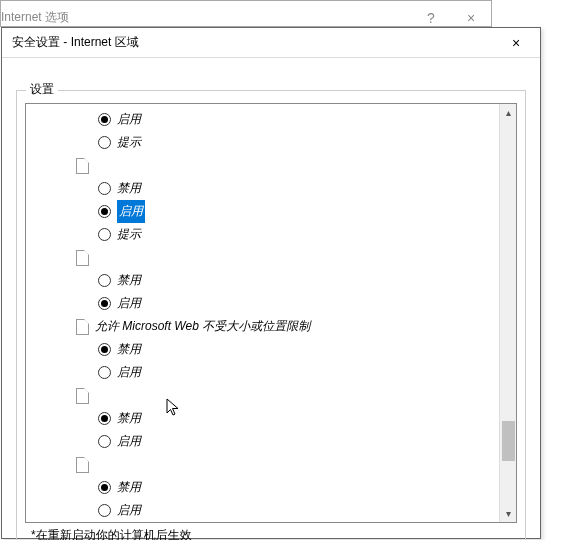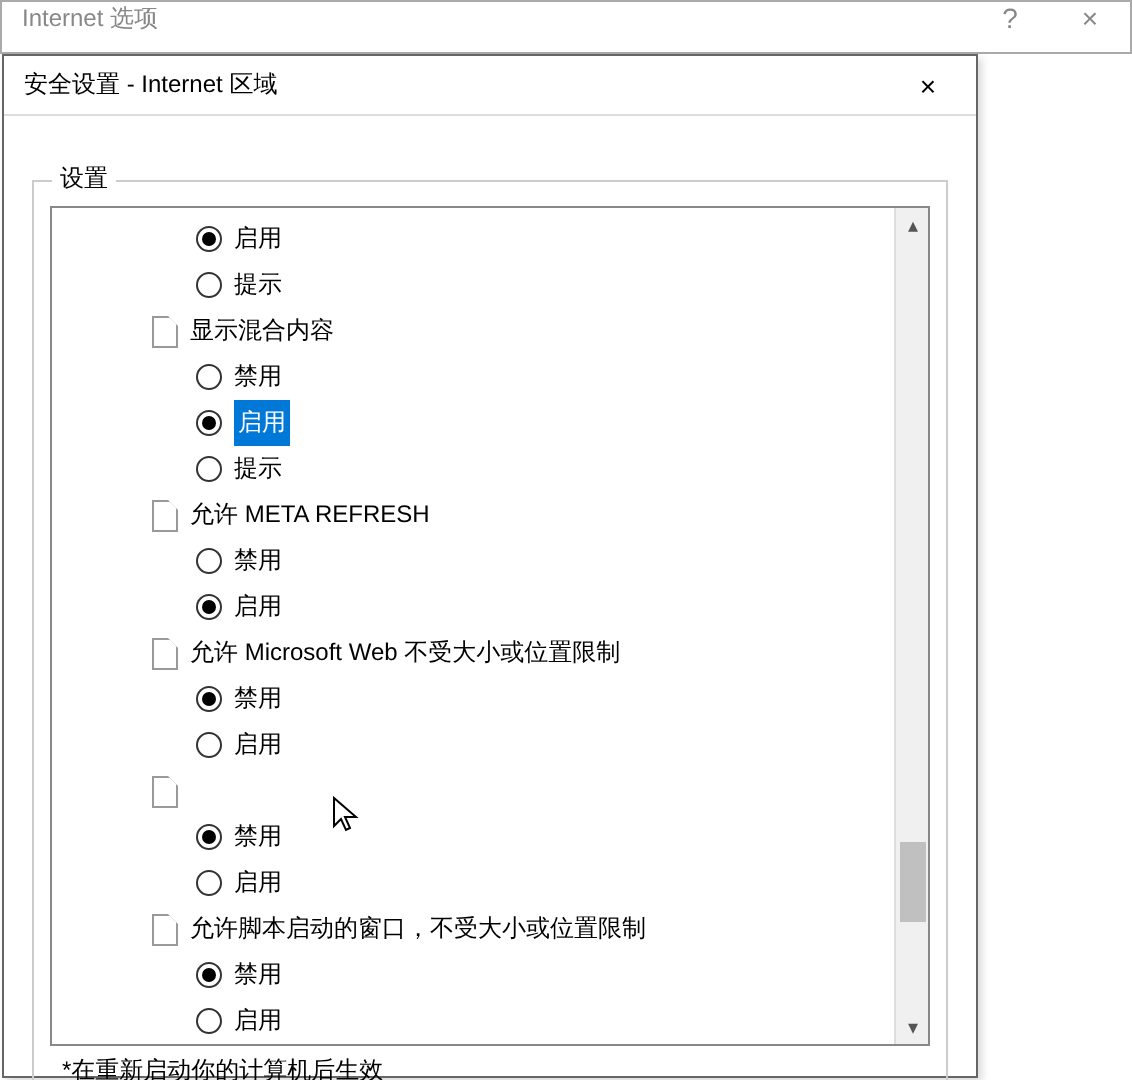--- a/index.html
+++ b/index.html
@@ -9,41 +9,41 @@
     font-size: 12px;
     background: #fff;
     width: 566px;
     height: 540px;
     overflow: hidden;
     position: relative;
   }
   .parent-window {
     position: absolute;
     top: 0; left: 0;
-    width: 566px;
+    width: 492px;
     height: 27px;
     border: 1px solid #aaa;
     background: #fff;
     display: flex;
-    align-items: flex-start;
+    align-items: flex-end;
     color: #888;
-    padding-left: 10px;
+    padding-left: 0;
   }
   .parent-title { flex: 1; }
   .parent-help, .parent-close {
     width: 40px;
     text-align: center;
     font-size: 14px;
     color: #888;
   }
   .dialog {
     position: absolute;
     top: 27px;
     left: 1px;
-    width: 488px;
+    width: 540px;
     height: 512px;
     border: 1px solid #666;
     background: #fff;
     box-shadow: 2px 2px 4px rgba(0,0,0,0.15);
   }
   .titlebar {
     display: flex;
     align-items: center;
     height: 30px;
     border-bottom: 1px solid #ddd;
@@ -129,20 +129,21 @@
     background: #c0c0c0;
     border-radius: 0;
   }
   .sb-bottom { position: absolute; bottom: 0; }
   .row {
     display: flex;
     align-items: center;
     height: 23px;
     line-height: 23px;
     white-space: nowrap;
+    font-style: italic;
   }
   .indent-opt { padding-left: 72px; }
   .indent-cat { padding-left: 50px; }
   .doc-icon {
     display: inline-block;
     width: 13px;
     height: 16px;
     border: 1px solid #999;
     background: #fff;
     margin-right: 6px;
@@ -230,37 +231,35 @@
               <div class="row indent-opt">
                 <span class="radio checked"></span>
                 <span class="opt-label">启用</span>
               </div>
               <div class="row indent-opt">
                 <span class="radio"></span>
                 <span class="opt-label">提示</span>
               </div>
               <div class="row indent-cat">
                 <span class="doc-icon"></span>
-                <span class="opt-label">显示混合内容</span>
               </div>
               <div class="row indent-opt">
                 <span class="radio"></span>
                 <span class="opt-label">禁用</span>
               </div>
               <div class="row indent-opt">
                 <span class="radio checked"></span>
                 <span class="opt-label selected">启用</span>
               </div>
               <div class="row indent-opt">
                 <span class="radio"></span>
                 <span class="opt-label">提示</span>
               </div>
               <div class="row indent-cat">
                 <span class="doc-icon"></span>
-                <span class="opt-label">允许 META REFRESH</span>
               </div>
               <div class="row indent-opt">
                 <span class="radio"></span>
                 <span class="opt-label">禁用</span>
               </div>
               <div class="row indent-opt">
                 <span class="radio checked"></span>
                 <span class="opt-label">启用</span>
               </div>
               <div class="row indent-cat">
@@ -281,21 +280,20 @@
               <div class="row indent-opt">
                 <span class="radio checked"></span>
                 <span class="opt-label">禁用</span>
               </div>
               <div class="row indent-opt">
                 <span class="radio"></span>
                 <span class="opt-label">启用</span>
               </div>
               <div class="row indent-cat">
                 <span class="doc-icon"></span>
-                <span class="opt-label">允许脚本启动的窗口，不受大小或位置限制</span>
               </div>
               <div class="row indent-opt">
                 <span class="radio checked"></span>
                 <span class="opt-label">禁用</span>
               </div>
               <div class="row indent-opt">
                 <span class="radio"></span>
                 <span class="opt-label">启用</span>
               </div>
             </div>

